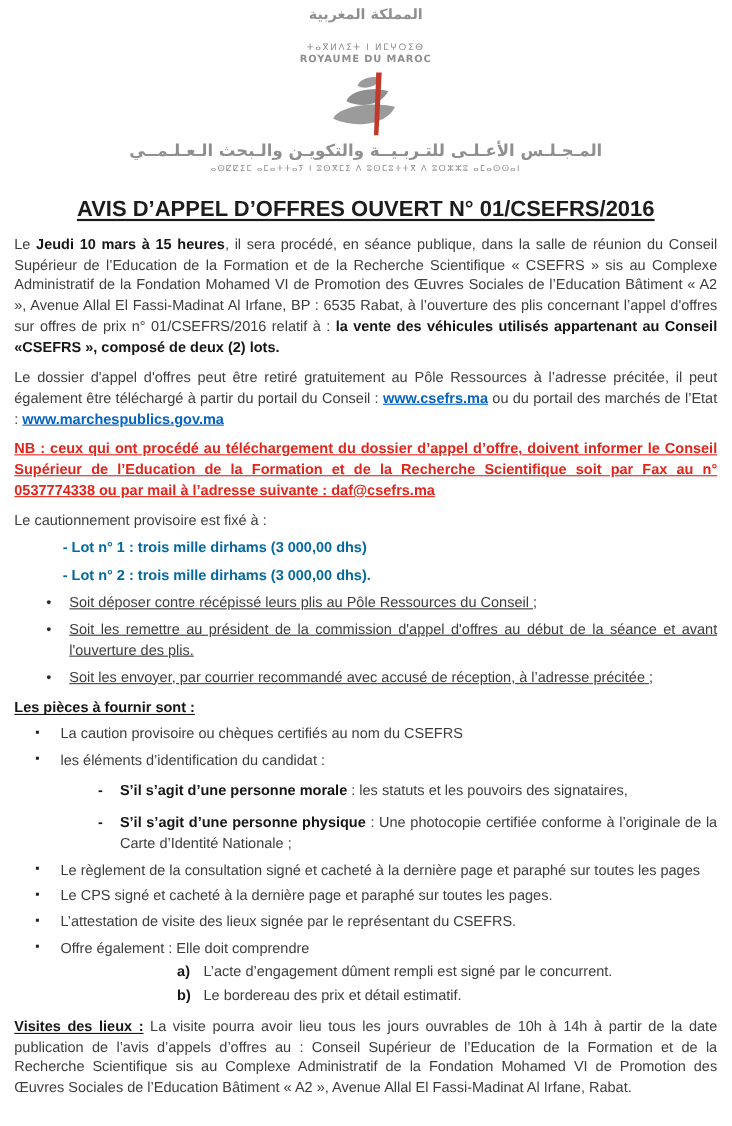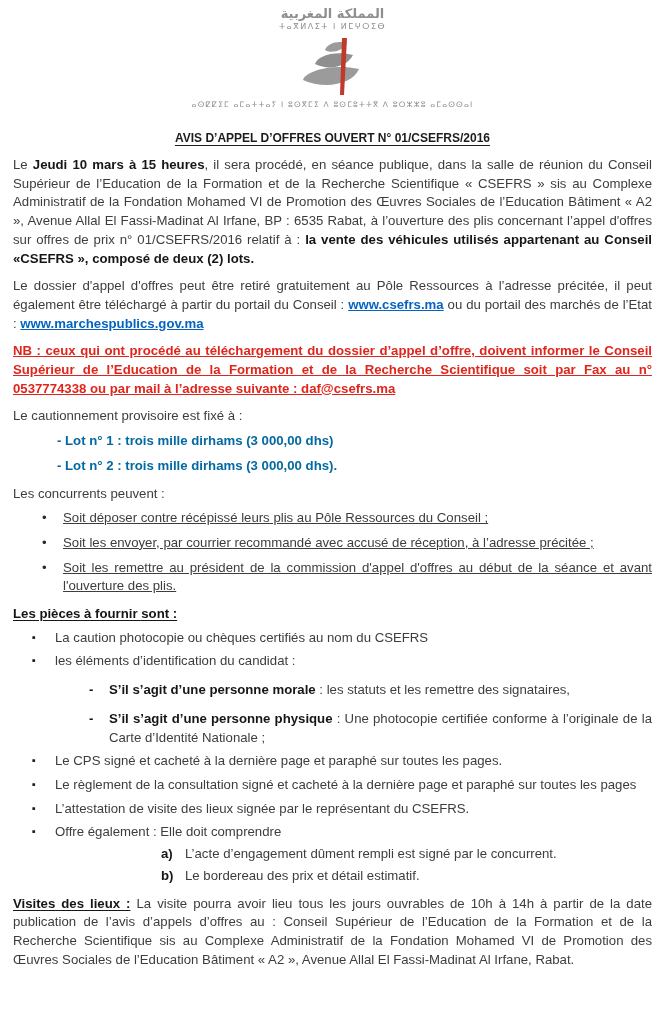--- a/index.html
+++ b/index.html
@@ -7,29 +7,29 @@
   body {
     width:665px; height:1024px; overflow:hidden;
     font-family:"Liberation Sans", sans-serif;
     color:#3d3d3d;
   }
   .page { padding:6px 13px 0 13px; }
 
   
   .hdr { text-align:center; color:#8f8f8f; font-family:"DejaVu Sans", sans-serif; }
   .hdr-ar   { font-size:13px; font-weight:bold; line-height:16px; }
-  .hdr-tif  { font-size:8px;  letter-spacing:1.5px; line-height:10px; margin-top:0; }
+  .hdr-tif  { font-size:8px;  letter-spacing:1.5px; line-height:10px; margin-top:16px; }
   .hdr-fr   { font-size:9px;  font-weight:bold; letter-spacing:0.8px; line-height:12px; }
   .logo     { display:block; margin:5px auto 3px auto; }
   .council-ar  { font-size:15px; font-weight:bold; line-height:18px; }
   .council-tif { font-size:7.5px; letter-spacing:1.2px; line-height:9px; margin-top:2px; }
   .council-fr  { font-size:10.5px; font-weight:bold; line-height:13px; margin-top:1px; }
 
   
-  .title { text-align:center; margin:22px 0 11px 0; font-size:12px; font-weight:bold; color:#1c1c1c; }
+  .title { text-align:center; margin:22px 0 11px 0; font-size:20px; font-weight:bold; color:#1c1c1c; }
   .title span { text-decoration:underline; text-underline-offset:3px; }
 
   
   p.body, .blk { font-size:13.2px; line-height:18.7px; text-align:justify; margin-top:9px; }
   .b   { font-weight:bold; color:#161616; }
   .red { color:#e0261c; font-weight:bold;text-decoration:underline; }
   a.lnk { color:#0563c1; font-weight:bold; text-decoration:underline; cursor:pointer; }
   .nosp { margin-top:2px; }
 
   .lot { margin:6px 0 0 44px; font-weight:bold; color:#0369a1; font-size:13.2px; line-height:18.7px; }
@@ -58,63 +58,64 @@
   .heading-ul { font-weight:bold; color:#161616; text-decoration:underline; text-underline-offset:2px; }
 </style>
 </head>
 <body>
 
 <div class="page">
 
   <div class="hdr">
     <div class="hdr-ar">المملكة المغربية</div>
     <div class="hdr-tif">ⵜⴰⴳⵍⴷⵉⵜ ⵏ ⵍⵎⵖⵔⵉⴱ</div>
+    <div class="hdr-fr">ROYAUME DU MAROC</div>
 
     <svg class="logo" width="96" height="60" viewBox="0 0 96 60" aria-hidden="true">
       <path d="M62,6 C52,3 42,7 40,13 C46,17 58,14 62,6 Z" fill="#9b9b9b"></path>
       <path d="M68,18 C50,13 32,19 30,27 C44,34 62,30 68,18 Z" fill="#8f8f8f"></path>
       <path d="M74,32 C48,26 20,34 18,43 C40,53 68,47 74,32 Z" fill="#9b9b9b"></path>
       <path d="M57,1 L62,1 L59,58 L55,58 Z" fill="#c0392b"></path>
     </svg>
 
+    <div class="council-ar">المـجـلـس الأعـلـى للتـربـيــة والتكويـن والـبحث الـعـلـمــي</div>
     <div class="council-tif">ⴰⵙⵇⵇⵉⵎ ⴰⵎⴰⵜⵜⴰⵢ ⵏ ⵓⵙⴳⵎⵉ ⴷ ⵓⵙⵎⵓⵜⵜⴳ ⴷ ⵓⵔⵣⵣⵓ ⴰⵎⴰⵙⵙⴰⵏ</div>
   </div>
 
   <div class="title">
     <span>AVIS D’APPEL D’OFFRES OUVERT N° 01/CSEFRS/2016</span>
   </div>
 
   <p class="body"><span>Le </span><span class="b">Jeudi 10 mars à 15 heures</span><span>, il sera procédé, en séance publique,  dans la salle de réunion du Conseil Supérieur de l’Education de la Formation et de la Recherche Scientifique « CSEFRS » sis au Complexe Administratif de la Fondation Mohamed VI de  Promotion des Œuvres Sociales de l’Education Bâtiment « A2 », Avenue Allal El Fassi-Madinat Al Irfane,  BP : 6535 Rabat, à l’ouverture des plis concernant l’appel d'offres sur offres de prix n° 01/CSEFRS/2016 relatif à : </span><span class="b">la vente des véhicules utilisés appartenant au Conseil «CSEFRS », composé de deux (2) lots.</span></p>
 
   <p class="body"><span>Le dossier d'appel d'offres peut être retiré gratuitement au Pôle Ressources à l’adresse précitée, il peut également être téléchargé à partir du portail du Conseil : </span><a class="lnk">www.csefrs.ma</a><span> ou du portail des marchés de l’Etat : </span><a class="lnk">www.marchespublics.gov.ma</a></p>
 
   <p class="body red">NB : ceux qui ont procédé au téléchargement du dossier d’appel d’offre, doivent informer le Conseil Supérieur de l’Education de la Formation et de la Recherche Scientifique soit par Fax au n° 0537774338 ou par mail à l’adresse suivante : daf@csefrs.ma</p>
 
   <p class="body">Le cautionnement provisoire est fixé à :</p>
   <div class="lot">- Lot n° 1 : trois mille dirhams (3 000,00 dhs)</div>
   <div class="lot">- Lot n° 2 : trois mille dirhams (3 000,00 dhs).</div>
 
 
-  <p class="body nosp">Les concurrents peuvent :</p>
   <ul class="disc">
     <li>Soit déposer contre récépissé leurs plis au Pôle Ressources du Conseil ;</li>
+    <li>Soit les remettre au président de la commission d'appel d'offres au début de la séance et avant l'ouverture des plis.</li>
     <li>Soit les envoyer, par courrier recommandé avec accusé de réception, à l’adresse précitée ;</li>
-    <li>Soit les remettre au président de la commission d'appel d'offres au début de la séance et avant l'ouverture des plis.</li>
   </ul>
 
   <p class="body"><span class="heading-ul">Les pièces à fournir sont :</span></p>
   <ul class="sq">
-    <li>La caution photocopie ou chèques certifiés au nom du CSEFRS</li>
+    <li>La caution provisoire ou chèques certifiés au nom du CSEFRS</li>
     <li>les éléments d’identification du candidat :</li>
   </ul>
-  <div class="dash"><span class="b">S’il s’agit d’une personne morale</span><span> : les statuts et les remettre des signataires,</span></div>
+  <div class="dash"><span class="b">S’il s’agit d’une personne morale</span><span> : les statuts et les pouvoirs des signataires,</span></div>
   <div class="dash"><span class="b">S’il s’agit d’une personne physique</span><span> : Une photocopie certifiée conforme à l’originale de la Carte d’Identité Nationale ;</span></div>
   <ul class="sq">
+    <li>Le règlement de la consultation signé et cacheté à la dernière page et paraphé sur toutes les pages</li>
     <li>Le CPS signé et cacheté à la dernière page et paraphé sur toutes les pages.</li>
-    <li>Le règlement de la consultation signé et cacheté à la dernière page et paraphé sur toutes les pages</li>
     <li>L’attestation de visite des lieux signée par le représentant du CSEFRS.</li>
     <li>Offre également : Elle doit comprendre</li>
   </ul>
   <div class="ab">
     <span class="lab">a)</span>
     <span>L’acte d’engagement dûment rempli est signé par le concurrent.</span>
   </div>
   <div class="ab">
     <span class="lab">b)</span>
     <span>Le bordereau des prix et détail estimatif.</span>

